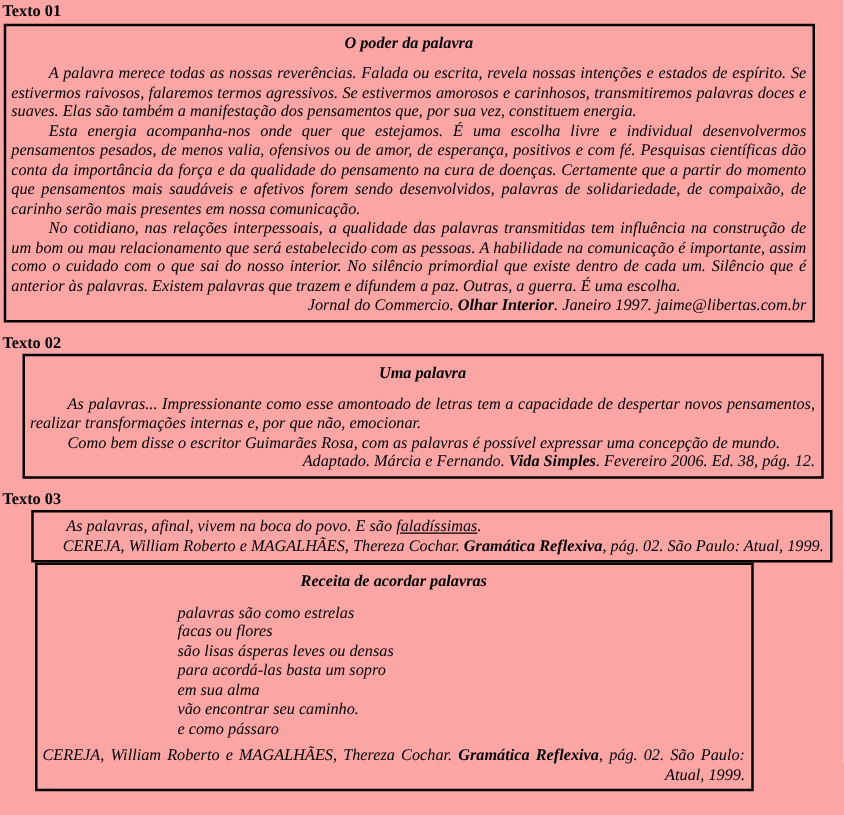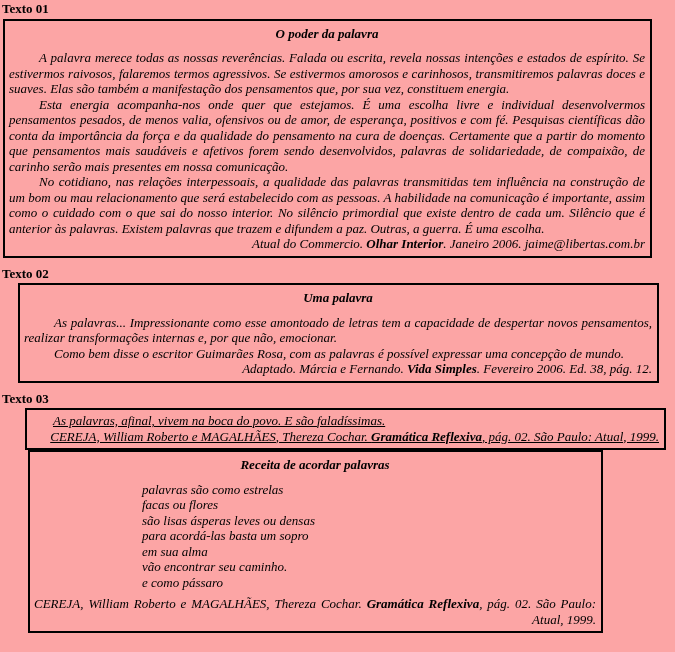--- a/index.html
+++ b/index.html
@@ -29,21 +29,21 @@
     margin-top: 8px;
   }
   .text-box {
     border: 2px solid #000000;
     box-sizing: border-box;
     font-style: italic;
     padding: 3px 5px 4px 4px;
   }
   #box1 { margin-left: 3px; width: 649px; }
   #box2 { margin-left: 18px; width: 641px; }
-  #box3 { margin-left: 25px; width: 641px; text-decoration: underline; }
+  #box3 { margin-left: 25px; width: 641px; }
   #box4 { margin-left: 28px; width: 575px; }
   .box-title {
     text-align: center;
     font-weight: bold;
     margin: 2px 0 9px 0;
   }
   .para {
     margin: 0;
     text-align: justify;
     text-indent: 30px;
@@ -73,21 +73,21 @@
 
 <div id="page">
 
   <div>
     <div class="section-label">Texto 01</div>
     <div id="box1" class="text-box">
       <div class="box-title">O poder da palavra</div>
       <p class="para">A palavra merece todas as nossas reverências. Falada ou escrita, revela nossas intenções e estados de espírito. Se estivermos raivosos, falaremos termos agressivos. Se estivermos amorosos e carinhosos, transmitiremos palavras doces e suaves. Elas são também a manifestação dos pensamentos que, por sua vez, constituem energia.</p>
       <p class="para">Esta energia acompanha-nos onde quer que estejamos. É uma escolha livre e individual desenvolvermos pensamentos pesados, de menos valia, ofensivos ou de amor, de esperança, positivos e com fé. Pesquisas científicas dão conta da importância da força e da qualidade do pensamento na cura de doenças. Certamente que a partir do momento que pensamentos mais saudáveis e afetivos forem sendo desenvolvidos, palavras de solidariedade, de compaixão, de carinho serão mais presentes em nossa comunicação.</p>
       <p class="para">No cotidiano, nas relações interpessoais, a qualidade das palavras transmitidas tem influência na construção de um bom ou mau relacionamento que será estabelecido com as pessoas. A habilidade na comunicação é importante, assim como o cuidado com o que sai do nosso interior. No silêncio primordial que existe dentro de cada um. Silêncio que é anterior às palavras. Existem palavras que trazem e difundem a paz. Outras, a guerra. É uma escolha.</p>
-      <p class="cite"><span>Atual do Commercio. </span><b>Olhar Interior</b><span>. Janeiro 2006. jaime@libertas.com.br</span></p>
+      <p class="cite"><span>Jornal do Commercio. </span><b>Olhar Interior</b><span>. Janeiro 1997. jaime@libertas.com.br</span></p>
     </div>
   </div>
 
   <div>
     <div class="section-label gap">Texto 02</div>
     <div id="box2" class="text-box">
       <div class="box-title">Uma palavra</div>
       <p class="para">As palavras... Impressionante como esse amontoado de letras tem a capacidade de despertar novos pensamentos, realizar transformações internas e, por que não, emocionar.</p>
       <p class="para">Como bem disse o escritor Guimarães Rosa, com as palavras é possível expressar uma concepção de mundo.</p>
       <p class="cite"><span>Adaptado. Márcia e Fernando. </span><b>Vida Simples</b><span>. Fevereiro 2006. Ed. 38, pág. 12.</span></p>

